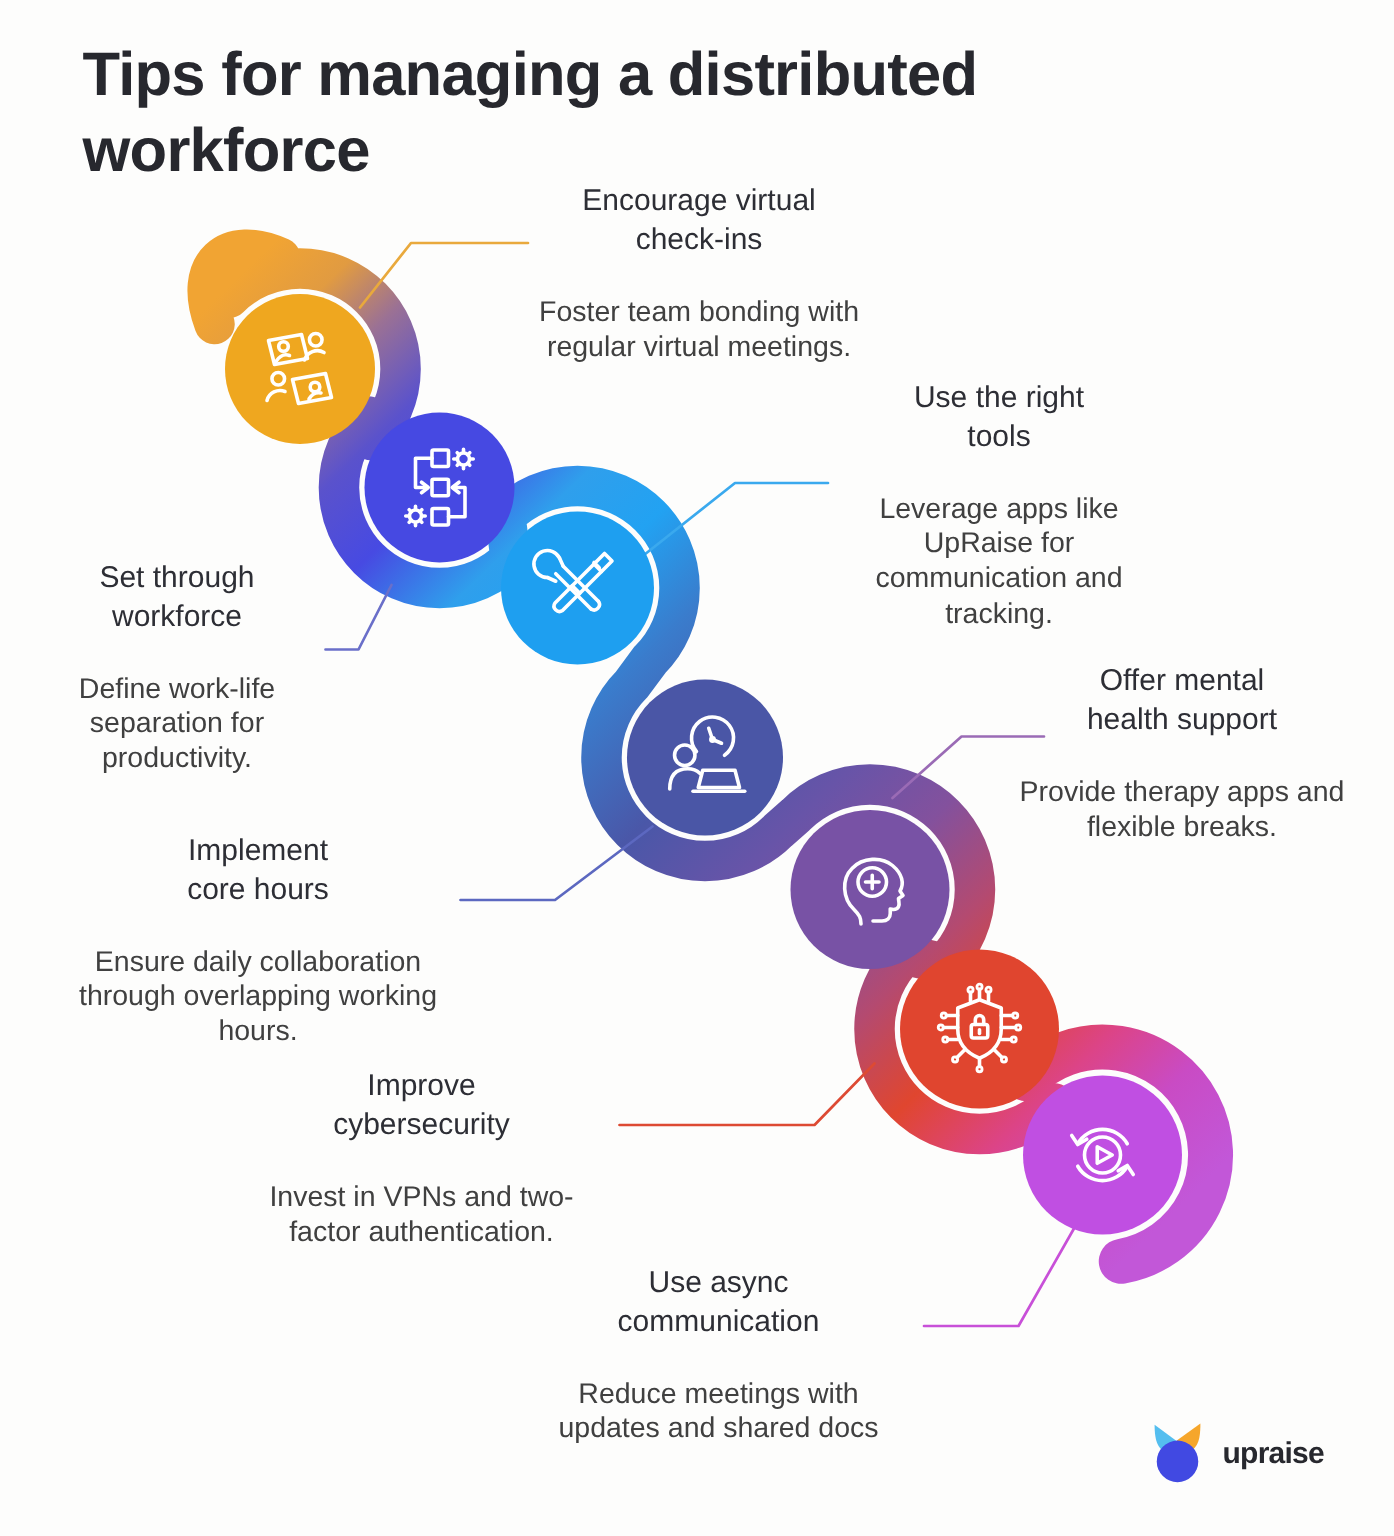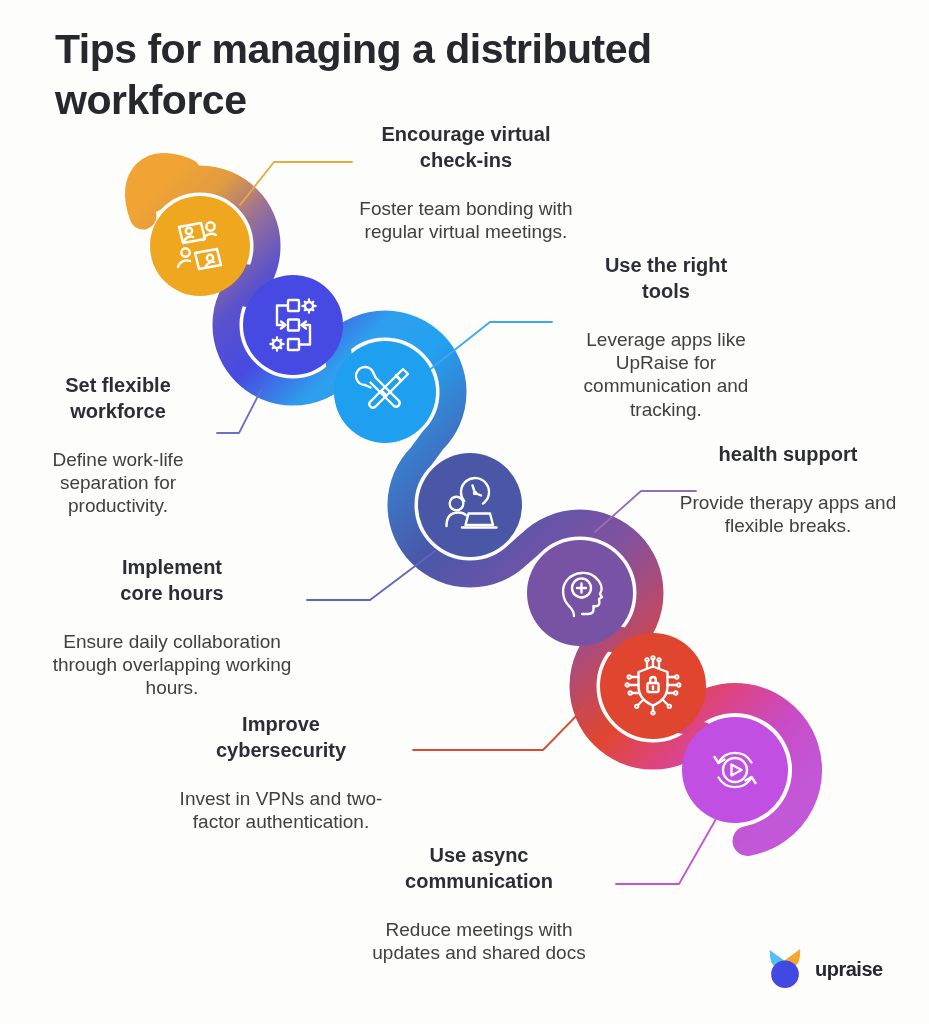--- a/index.html
+++ b/index.html
@@ -13,21 +13,21 @@
   .stage{position:absolute;inset:0;width:929px;height:1024px;border-radius:28px;}
   svg.art{position:absolute;left:0;top:0;}
   h1.main-title{
     position:absolute;left:55px;top:24px;width:690px;
     margin:0;
     font-size:41px;line-height:1.25;font-weight:700;
     color:#27282e;letter-spacing:-0.5px;
   }
   .tip{position:absolute;text-align:center;}
   .tip-title{
-    font-size:20px;font-weight:700;color:#2d2e35;line-height:1.3;
+    font-size:20px;font-weight:400;color:#2d2e35;line-height:1.3;
   }
   .tip-desc{
     margin-top:24px;
     font-size:19px;font-weight:400;color:#404040;line-height:1.22;
   }
   .tip-1{left:356px;top:121px;width:220px;}
   .tip-2{left:566px;top:252px;width:200px;text-align:center;}
   .tip-3{left:673px;top:441px;width:230px;}
   .tip-4{left:28px; top:372px;width:180px;}
   .tip-5{left:46px; top:554px;width:252px;}
@@ -197,21 +197,21 @@
   <div class="tip tip-1">
     <div class="tip-title">
       <div>Encourage virtual</div>
       <div>check-ins</div>
     </div>
     <div class="tip-desc">Foster team bonding with regular virtual meetings.</div>
   </div>
 
   <div class="tip tip-4">
     <div class="tip-title">
-      <div>Set flexible</div>
+      <div>Set through</div>
       <div>workforce</div>
     </div>
     <div class="tip-desc">Define work-life separation for productivity.</div>
   </div>
 
   <div class="tip tip-2">
     <div class="tip-title">
       <div>Use the right</div>
       <div>tools</div>
     </div>
@@ -221,20 +221,21 @@
   <div class="tip tip-5">
     <div class="tip-title">
       <div>Implement</div>
       <div>core hours</div>
     </div>
     <div class="tip-desc">Ensure daily collaboration through overlapping working hours.</div>
   </div>
 
   <div class="tip tip-3">
     <div class="tip-title">
+      <div>Offer mental</div>
       <div>health support</div>
     </div>
     <div class="tip-desc">Provide therapy apps and flexible breaks.</div>
   </div>
 
   <div class="tip tip-7">
     <div class="tip-title">
       <div>Use async</div>
       <div>communication</div>
     </div>

